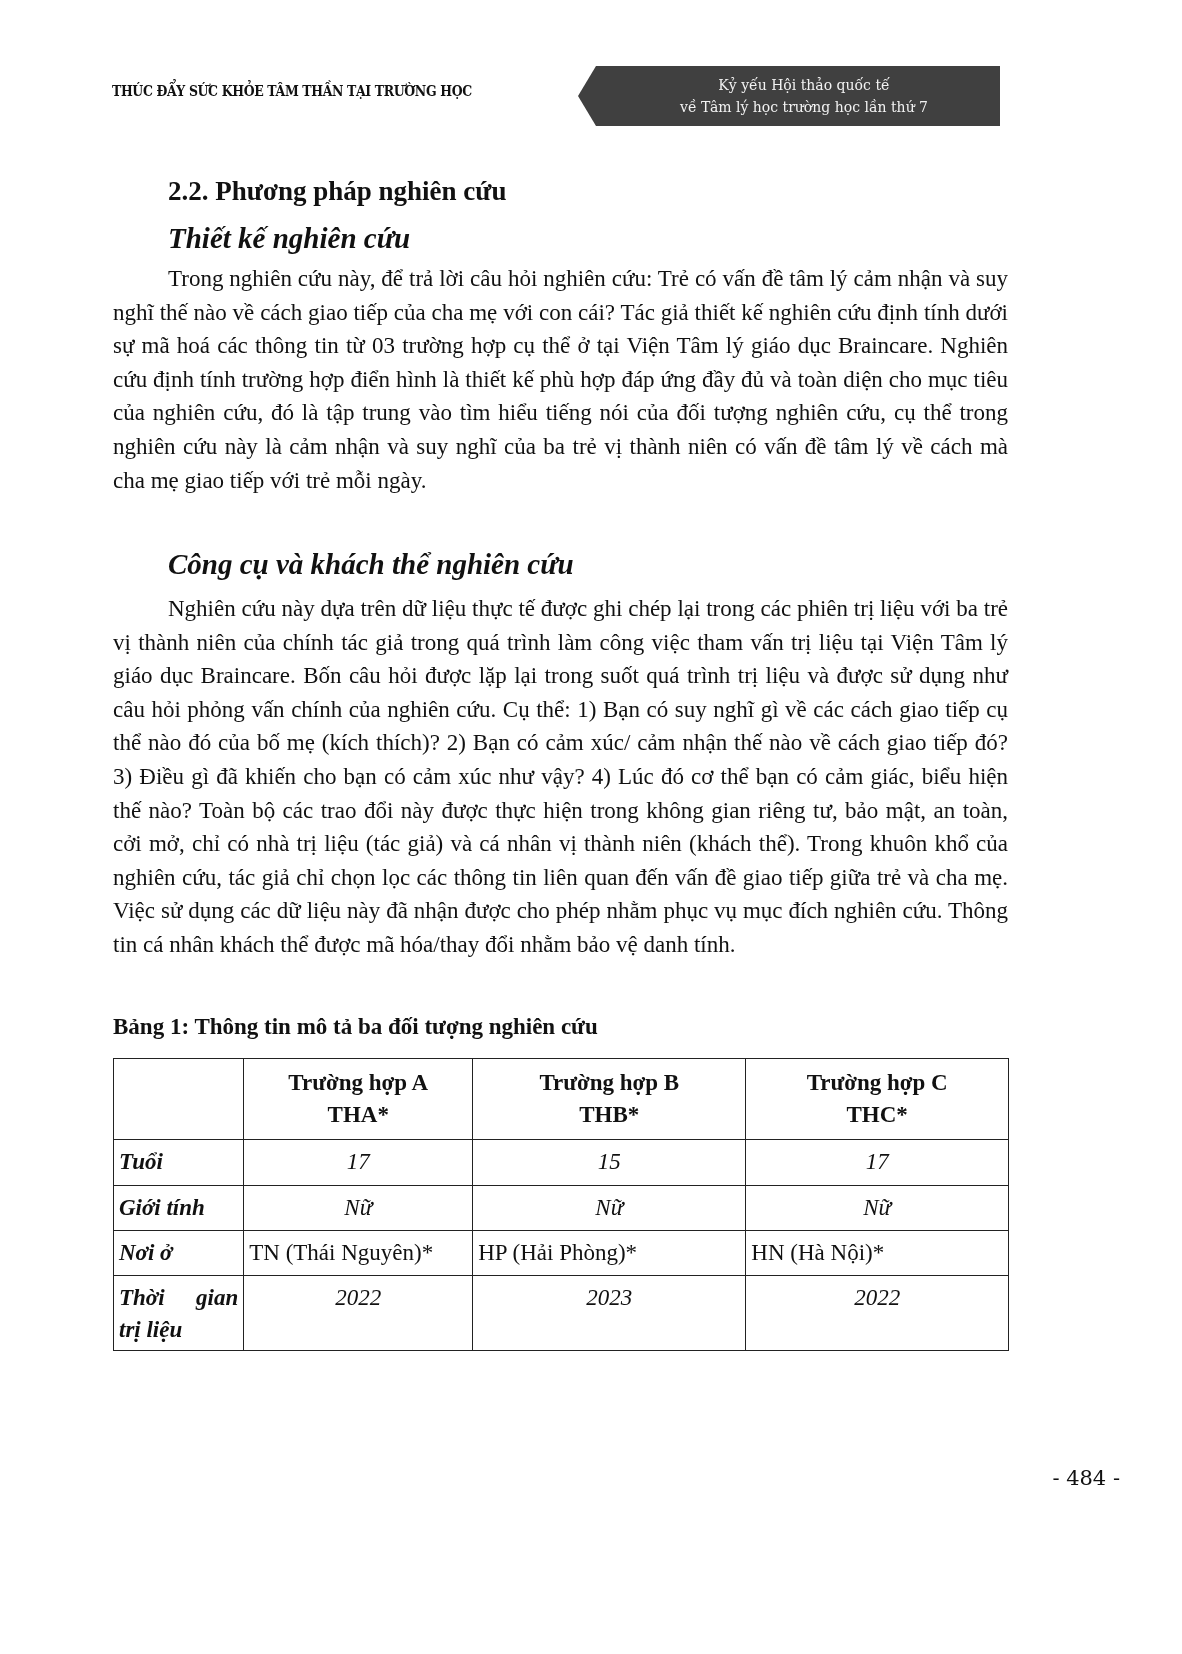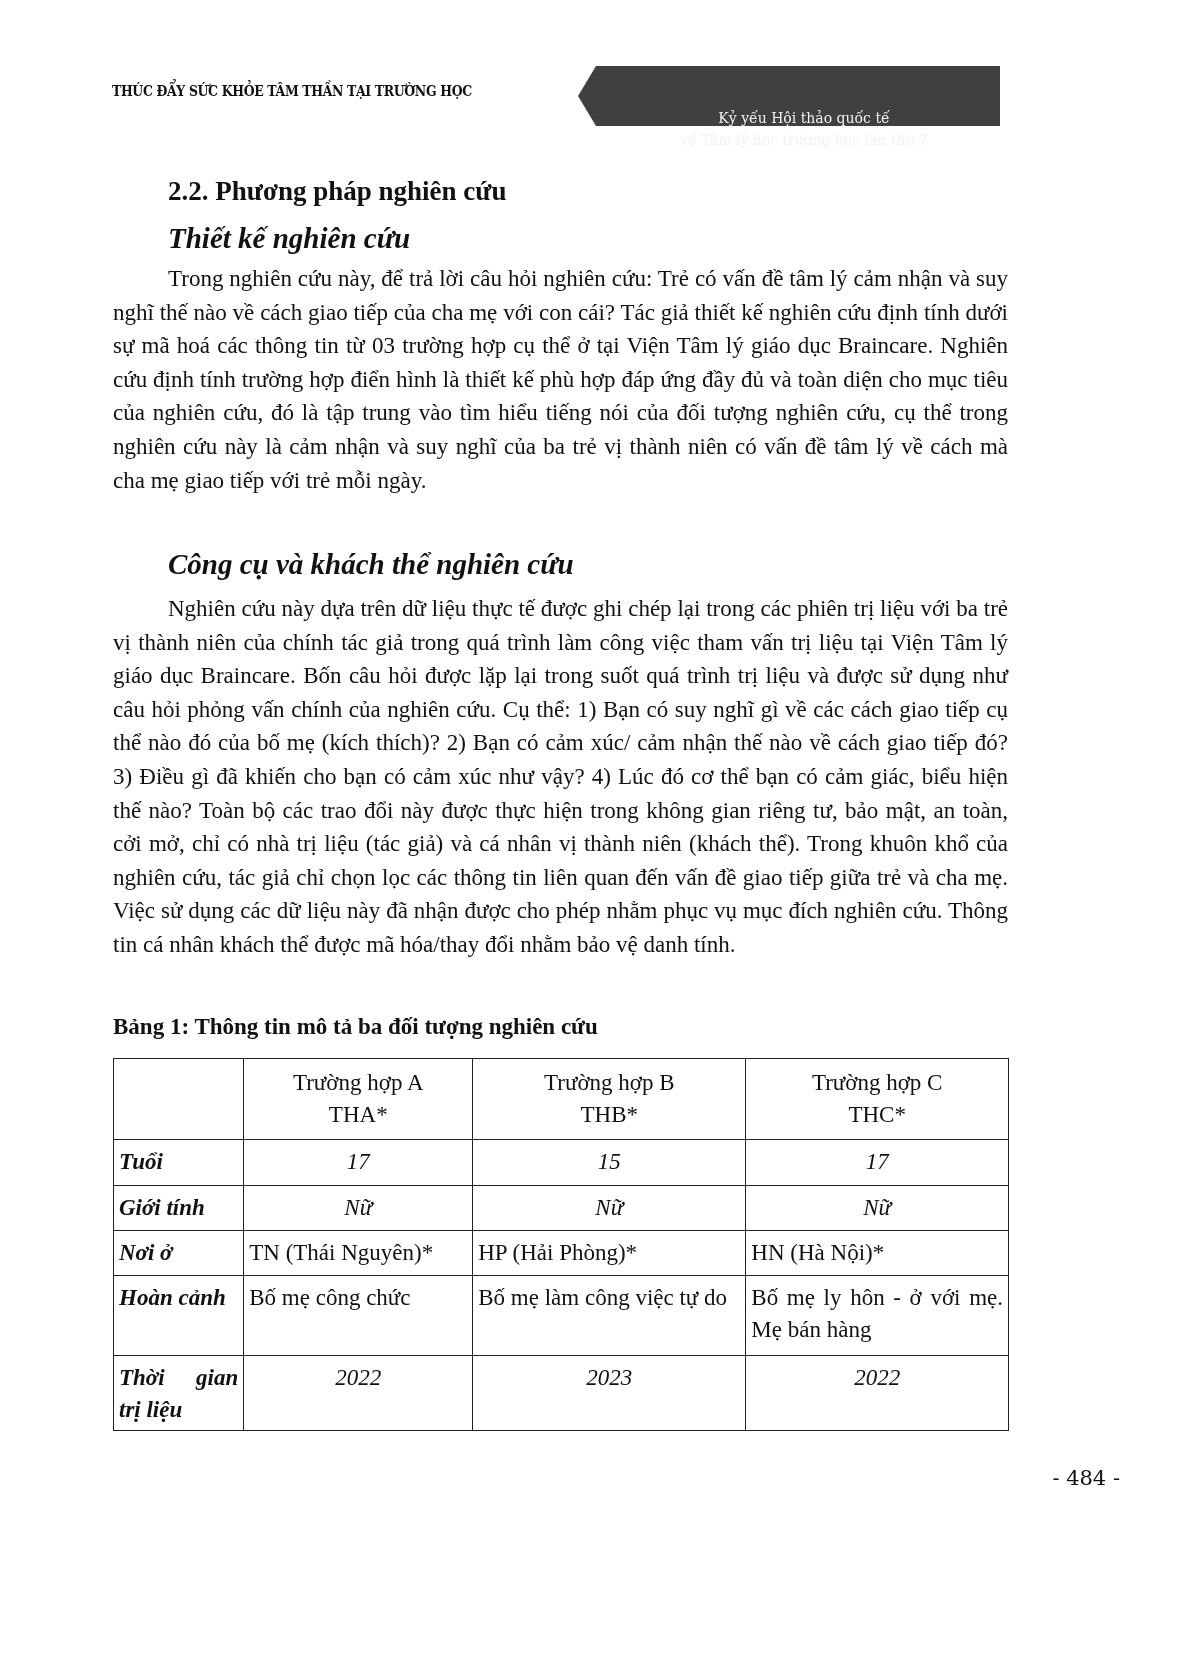--- a/index.html
+++ b/index.html
@@ -6,33 +6,33 @@
   body { width: 1182px; height: 1654px; position: relative; overflow: hidden;
          font-family: "Liberation Serif", "DejaVu Serif", serif; color: #111; }
 
   .running-title { position: absolute; left: 112px; top: 82px;
     font-family: "DejaVu Serif", serif; font-weight: bold; font-size: 14.5px;
     letter-spacing: -0.4px; color: #111; transform: scaleX(0.86); transform-origin: left center; white-space: nowrap; }
 
   .banner { position: absolute; left: 578px; top: 66px; width: 422px; height: 60px; }
   .banner svg { position: absolute; left: 0; top: 0; }
   .banner .b-text { position: absolute; left: 30px; right: 0; top: 8px; text-align: center;
-    color: #f2f2f2; font-family: "DejaVu Serif", serif; font-size: 14px; line-height: 22px; margin-top: 33px; }
+    color: #f2f2f2; font-family: "DejaVu Serif", serif; font-size: 14px; line-height: 22px; }
   .h-sec { position: absolute; left: 168px; font-weight: bold; font-size: 27px; }
   .h-sub { position: absolute; left: 168px; font-weight: bold; font-style: italic; font-size: 29px; }
 
   .para { position: absolute; left: 113px; width: 895px; font-size: 23px; line-height: 33.6px;
     text-align: justify; text-indent: 55px; margin: 0; }
 
   .caption { position: absolute; left: 113px; top: 1014px; font-weight: bold; font-size: 23px; }
 
   table.t1 { position: absolute; left: 113px; top: 1058px; width: 896px; border-collapse: collapse;
     font-size: 23px; line-height: 32px; }
   table.t1 td, table.t1 th { border: 1.5px solid #222; padding: 0 5px; vertical-align: top; }
-  table.t1 th { font-weight: normal; text-align: center; padding-top: 8px; padding-bottom: 8px; }
+  table.t1 th { font-weight: bold; text-align: center; padding-top: 8px; padding-bottom: 8px; }
   table.t1 td.rowh { font-weight: bold; text-align: left; font-style: italic; }
   table.t1 td.c { text-align: center; font-style: italic; }
   table.t1 td.j { text-align: justify; text-align-last: left; }
   table.t1 td.rowh-j { text-align: justify; text-align-last: left; }
   .col0 { width: 124px; } .col1 { width: 218px; } .col2 { width: 260px; } .col3 { width: 250px; }
 
   .page-num { position: absolute; top: 1466px; left: 0; width: 1120px; text-align: right;
     font-family: "DejaVu Serif", serif; font-size: 21px; }
 </style>
 </head>
@@ -95,26 +95,20 @@
     <td class="c" style="padding-top:6px;">Nữ</td>
     <td class="c" style="padding-top:6px;">Nữ</td>
     <td class="c" style="padding-top:6px;">Nữ</td>
   </tr>
   <tr style="height:45px;">
     <td class="rowh" style="padding-top:6px;">Nơi ở</td>
     <td style="padding-top:6px;">TN (Thái Nguyên)*</td>
     <td style="padding-top:6px;">HP (Hải Phòng)*</td>
     <td style="padding-top:6px;">HN (Hà Nội)*</td>
   </tr>
-  <tr style="height:80px;">
-    <td class="rowh" style="padding-top:6px;">Hoàn cảnh</td>
-    <td class="j" style="padding-top:6px;">Bố mẹ công chức</td>
-    <td class="j" style="padding-top:6px;">Bố mẹ làm công việc tự do</td>
-    <td class="j" style="padding-top:6px;">Bố mẹ ly hôn - ở với mẹ. Mẹ bán hàng</td>
-  </tr>
   <tr style="height:75px;">
     <td class="rowh rowh-j" style="padding-top:6px;">Thời gian trị liệu</td>
     <td class="c" style="padding-top:6px;">2022</td>
     <td class="c" style="padding-top:6px;">2023</td>
     <td class="c" style="padding-top:6px;">2022</td>
   </tr>
 </tbody>
   </table>
 
 <div class="page-num">- 484 -</div>

